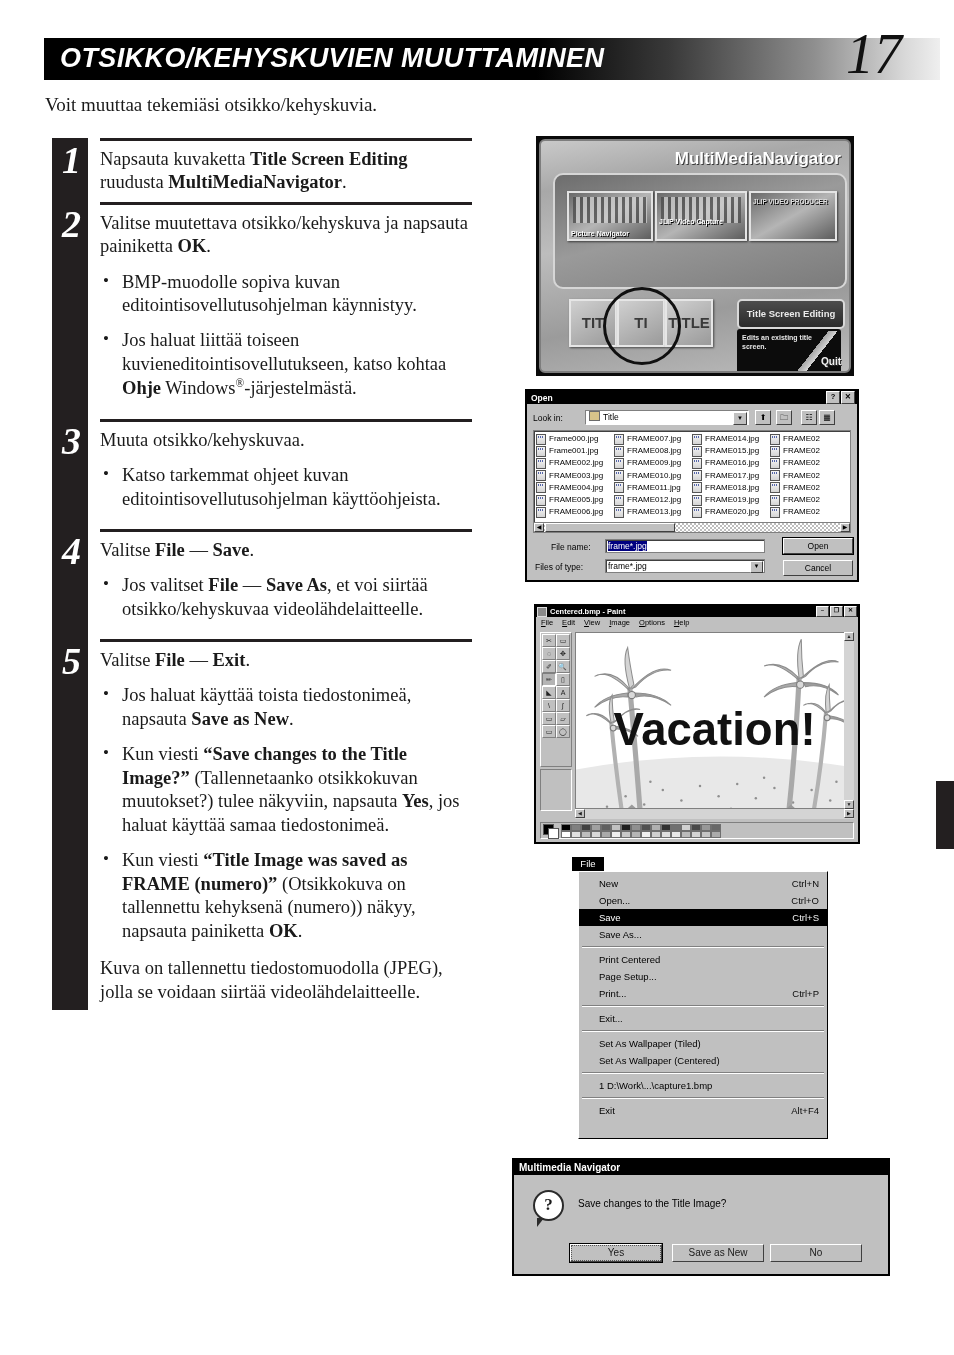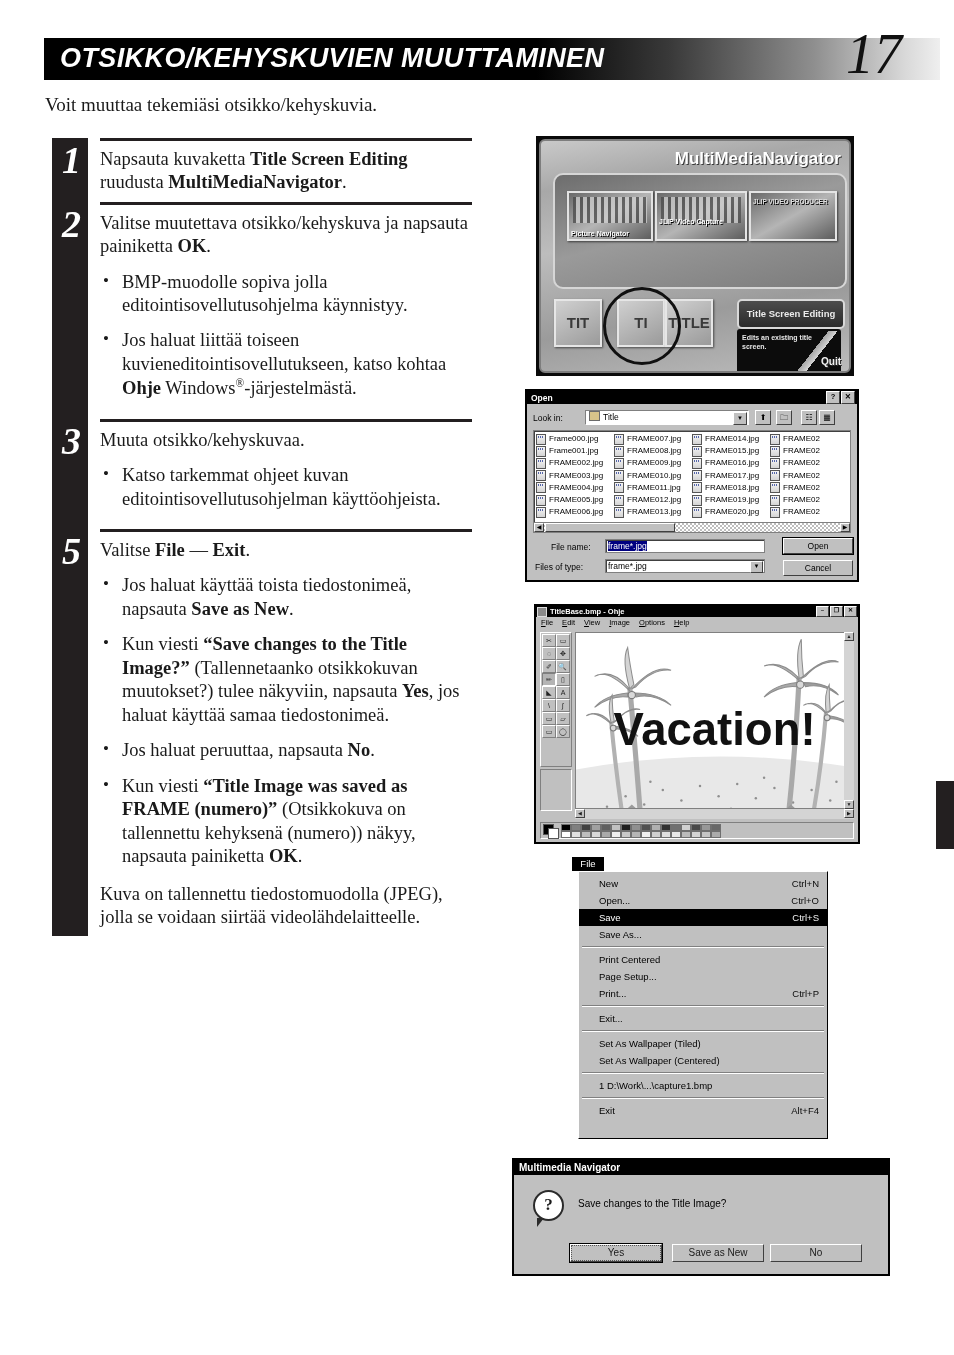--- a/index.html
+++ b/index.html
@@ -117,21 +117,21 @@
     font-family:"Liberation Sans", sans-serif;font-weight:bold;font-size:10px;
     color:#f2f2f2;text-shadow:1px 1px 0 #333;
   }
   .mmn-title-ic{
     position:absolute;top:158px;width:44px;height:44px;
     background:linear-gradient(150deg,#d0d0d0,#9a9a9a);
     border:2px solid #e6e6e6;box-shadow:1px 1px 2px rgba(0,0,0,.55);
     font-family:"Liberation Sans", sans-serif;font-weight:bold;font-size:15px;
     color:#3a3a3a;text-align:center;line-height:44px;overflow:hidden;
   }
-  #mmn-t1{left:13px;} #mmn-t2{left:76px;} #mmn-t3{left:124px;}
+  #mmn-t1{left:28px;} #mmn-t2{left:76px;} #mmn-t3{left:124px;}
   #mmn-circle{
     position:absolute;left:62px;top:146px;width:72px;height:72px;
     border:3px solid #101010;border-radius:50%;
   }
   
   #open-dlg{
     left:525px;top:389px;width:334px;height:193px;
     background:#c0c0c0;border:2px solid #000;box-sizing:border-box;
     font-family:"Liberation Sans", sans-serif;font-size:8.5px;color:#000;
   }
@@ -374,51 +374,56 @@
         <p class="steptext">Napsauta kuvaketta <b>Title Screen Editing</b> ruudusta <b>MultiMediaNavigator</b>.</p>
       </div>
     </div>
     <div class="step">
       <div class="stepbar"></div>
       <div class="stepnum">2</div>
       <div class="steprule"></div>
       <div class="stepbody">
         <p class="steptext">Valitse muutettava otsikko/kehyskuva ja napsauta painiketta <b>OK</b>.</p>
         <ul class="bullets">
-          <li>BMP-muodolle sopiva jolla editointisovellutusohjelma käynnistyy.</li>
+          <li>BMP-muodolle sopiva kuvan editointisovellutusohjelman käynnistyy.</li>
           <li>Jos haluat liittää toiseen kuvieneditointisovellutukseen, katso kohtaa <b>Ohje</b> Windows<sup>®</sup>-järjestelmästä.</li>
         </ul>
       </div>
     </div>
     <div class="step">
       <div class="stepbar"></div>
       <div class="stepnum">3</div>
       <div class="steprule"></div>
       <div class="stepbody">
         <p class="steptext">Muuta otsikko/kehyskuvaa.</p>
         <ul class="bullets">
           <li>Katso tarkemmat ohjeet kuvan editointisovellutusohjelman käyttöohjeista.</li>
         </ul>
       </div>
     </div>
     <div class="step">
       <div class="stepbar"></div>
       <div class="stepnum">4</div>
       <div class="steprule"></div>
+      <div class="stepbody">
+        <p class="steptext">Valitse <b>File</b> — <b>Save</b>.</p>
+        <ul class="bullets">
+          <li>Jos valitset <b>File</b> — <b>Save As</b>, et voi siirtää otsikko/kehyskuvaa videolähdelaitteelle.</li>
+        </ul>
+      </div>
     </div>
     <div class="step">
       <div class="stepbar"></div>
       <div class="stepnum">5</div>
       <div class="steprule"></div>
       <div class="stepbody">
         <p class="steptext">Valitse <b>File</b> — <b>Exit</b>.</p>
         <ul class="bullets">
           <li>Jos haluat käyttää toista tiedostonimeä, napsauta <b>Save as New</b>.</li>
           <li>Kun viesti <b>“Save changes to the Title Image?”</b> (Tallennetaanko otsikkokuvan muutokset?) tulee näkyviin, napsauta <b>Yes</b>, jos haluat käyttää samaa tiedostonimeä.</li>
-          <li>Jos haluat peruuttaa, napsauta <b>No</b>.</li>
           <li>Kun viesti <b>“Title Image was saved as FRAME (numero)”</b> (Otsikkokuva on tallennettu kehyksenä (numero)) näkyy, napsauta painiketta <b>OK</b>.</li>
         </ul>
         <p class="tail">Kuva on tallennettu tiedostomuodolla (JPEG), jolla se voidaan siirtää videolähdelaitteelle.</p>
       </div>
     </div>
   </div>
 
 <div class="shot" id="mmn">
   <div id="mmn-inner">
     <div id="mmn-title">MultiMediaNavigator</div>
@@ -598,21 +603,21 @@
   <div id="open-ftype"><span>frame*.jpg</span>
     <div id="open-ftype-arrow">▼</div>
   </div>
   <div class="open-btn" id="open-btn-open">Open</div>
   <div class="open-btn" id="open-btn-cancel">Cancel</div>
 </div>
 
 <div class="shot" id="paint">
   <div id="paint-titlebar">
     <div id="paint-ico"></div>
-    <div class="t">TitleBase.bmp - Ohje</div>
+    <div class="t">Centered.bmp - Paint</div>
     <div class="pt-btn">–</div>
     <div class="pt-btn">❐</div>
     <div class="pt-btn">✕</div>
   </div>
   <div id="paint-menubar">
       <span><u>F</u>ile</span>
       <span><u>E</u>dit</span>
       <span><u>V</u>iew</span>
       <span><u>I</u>mage</span>
       <span><u>O</u>ptions</span>

